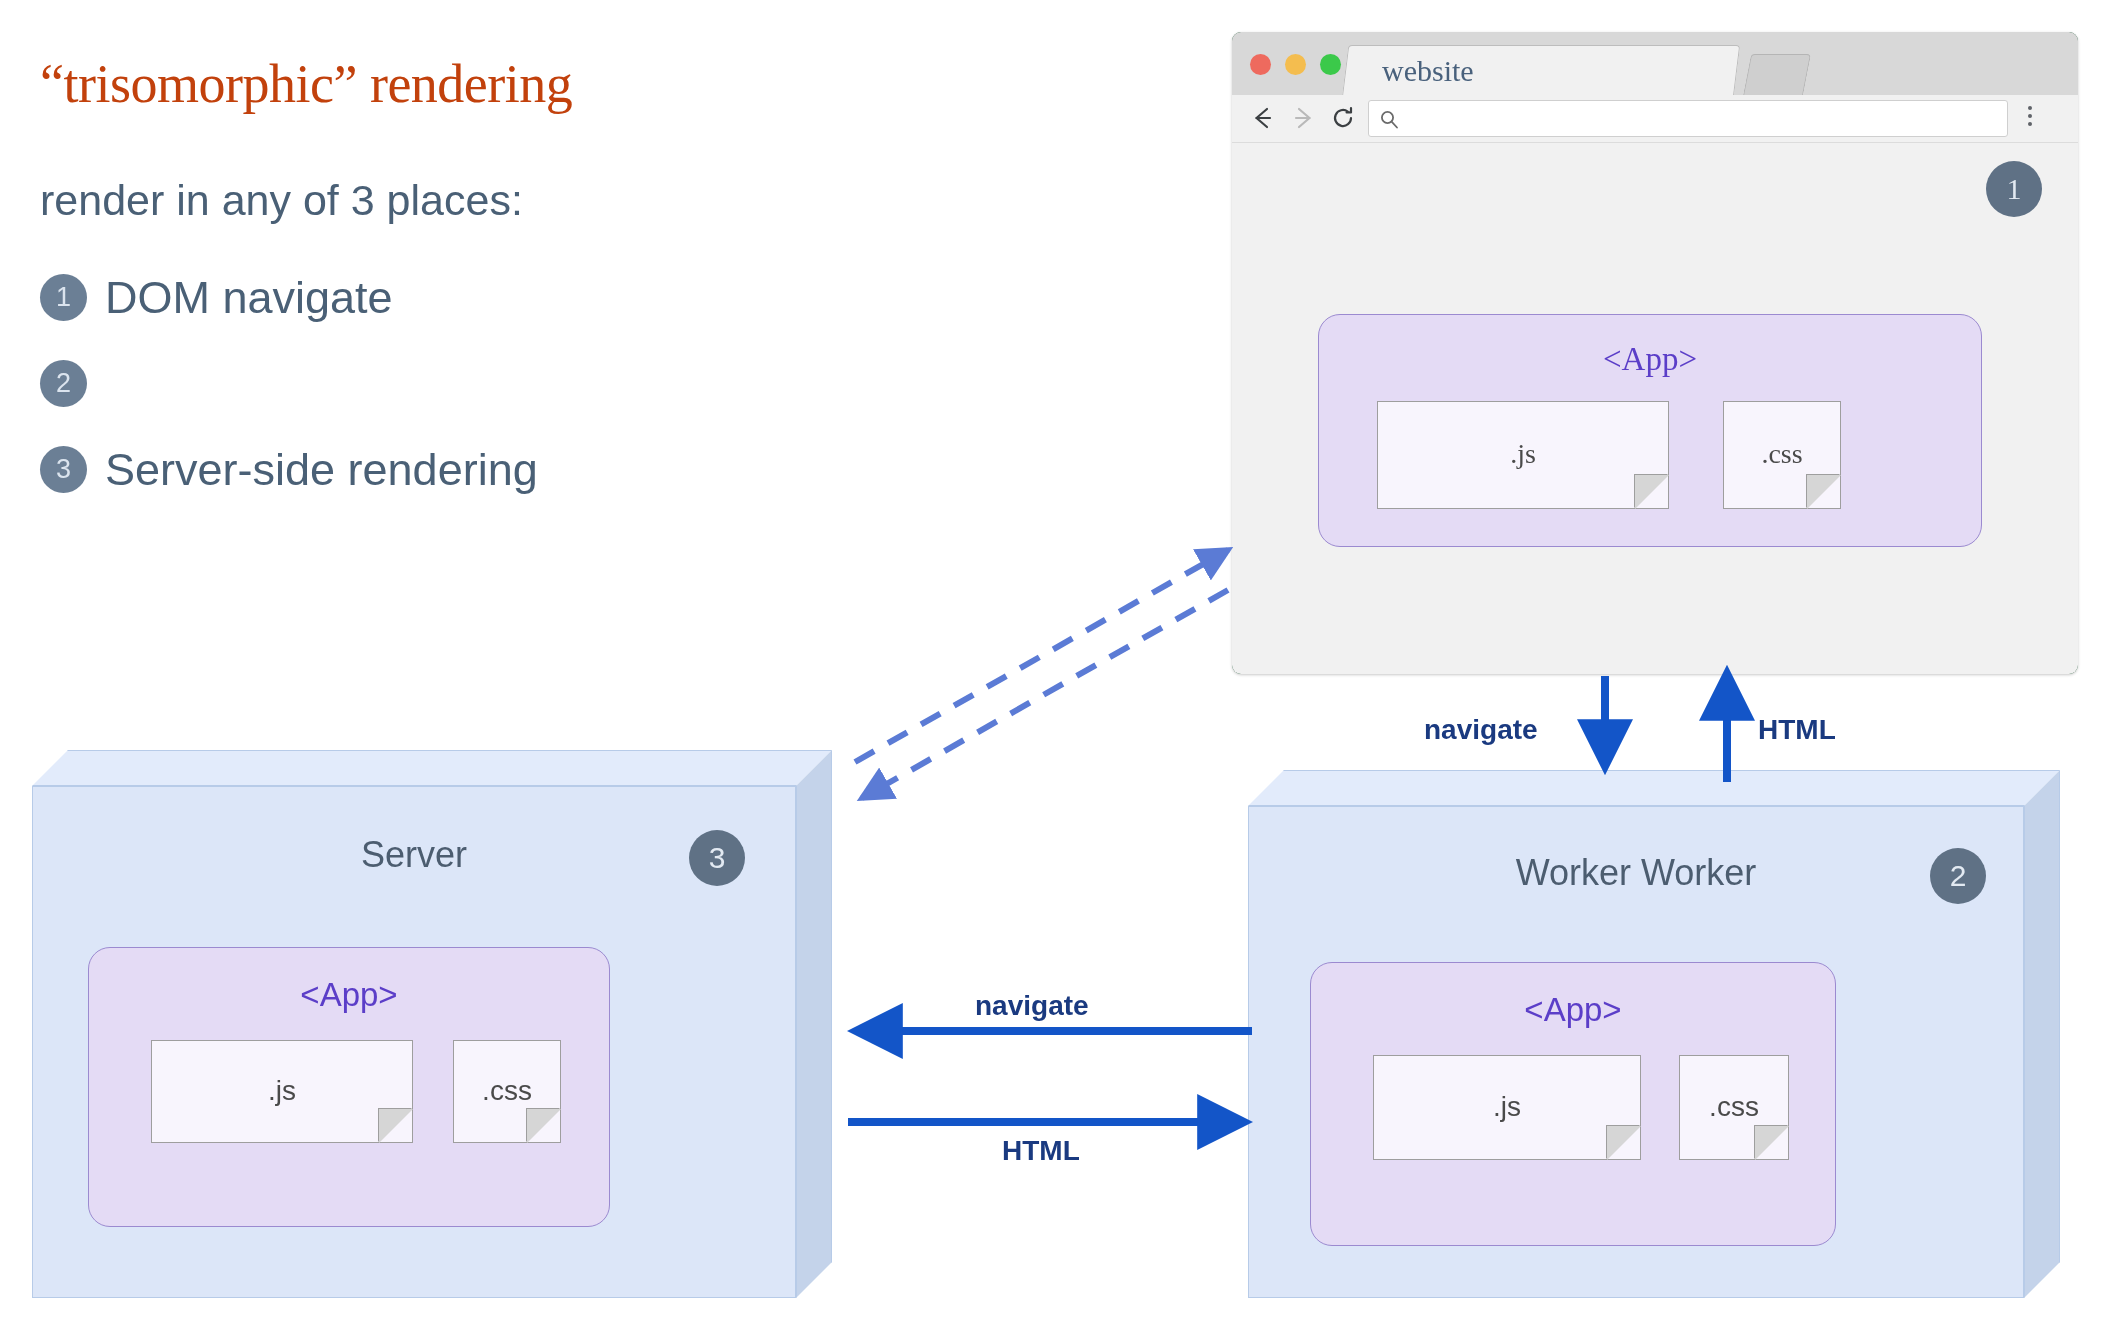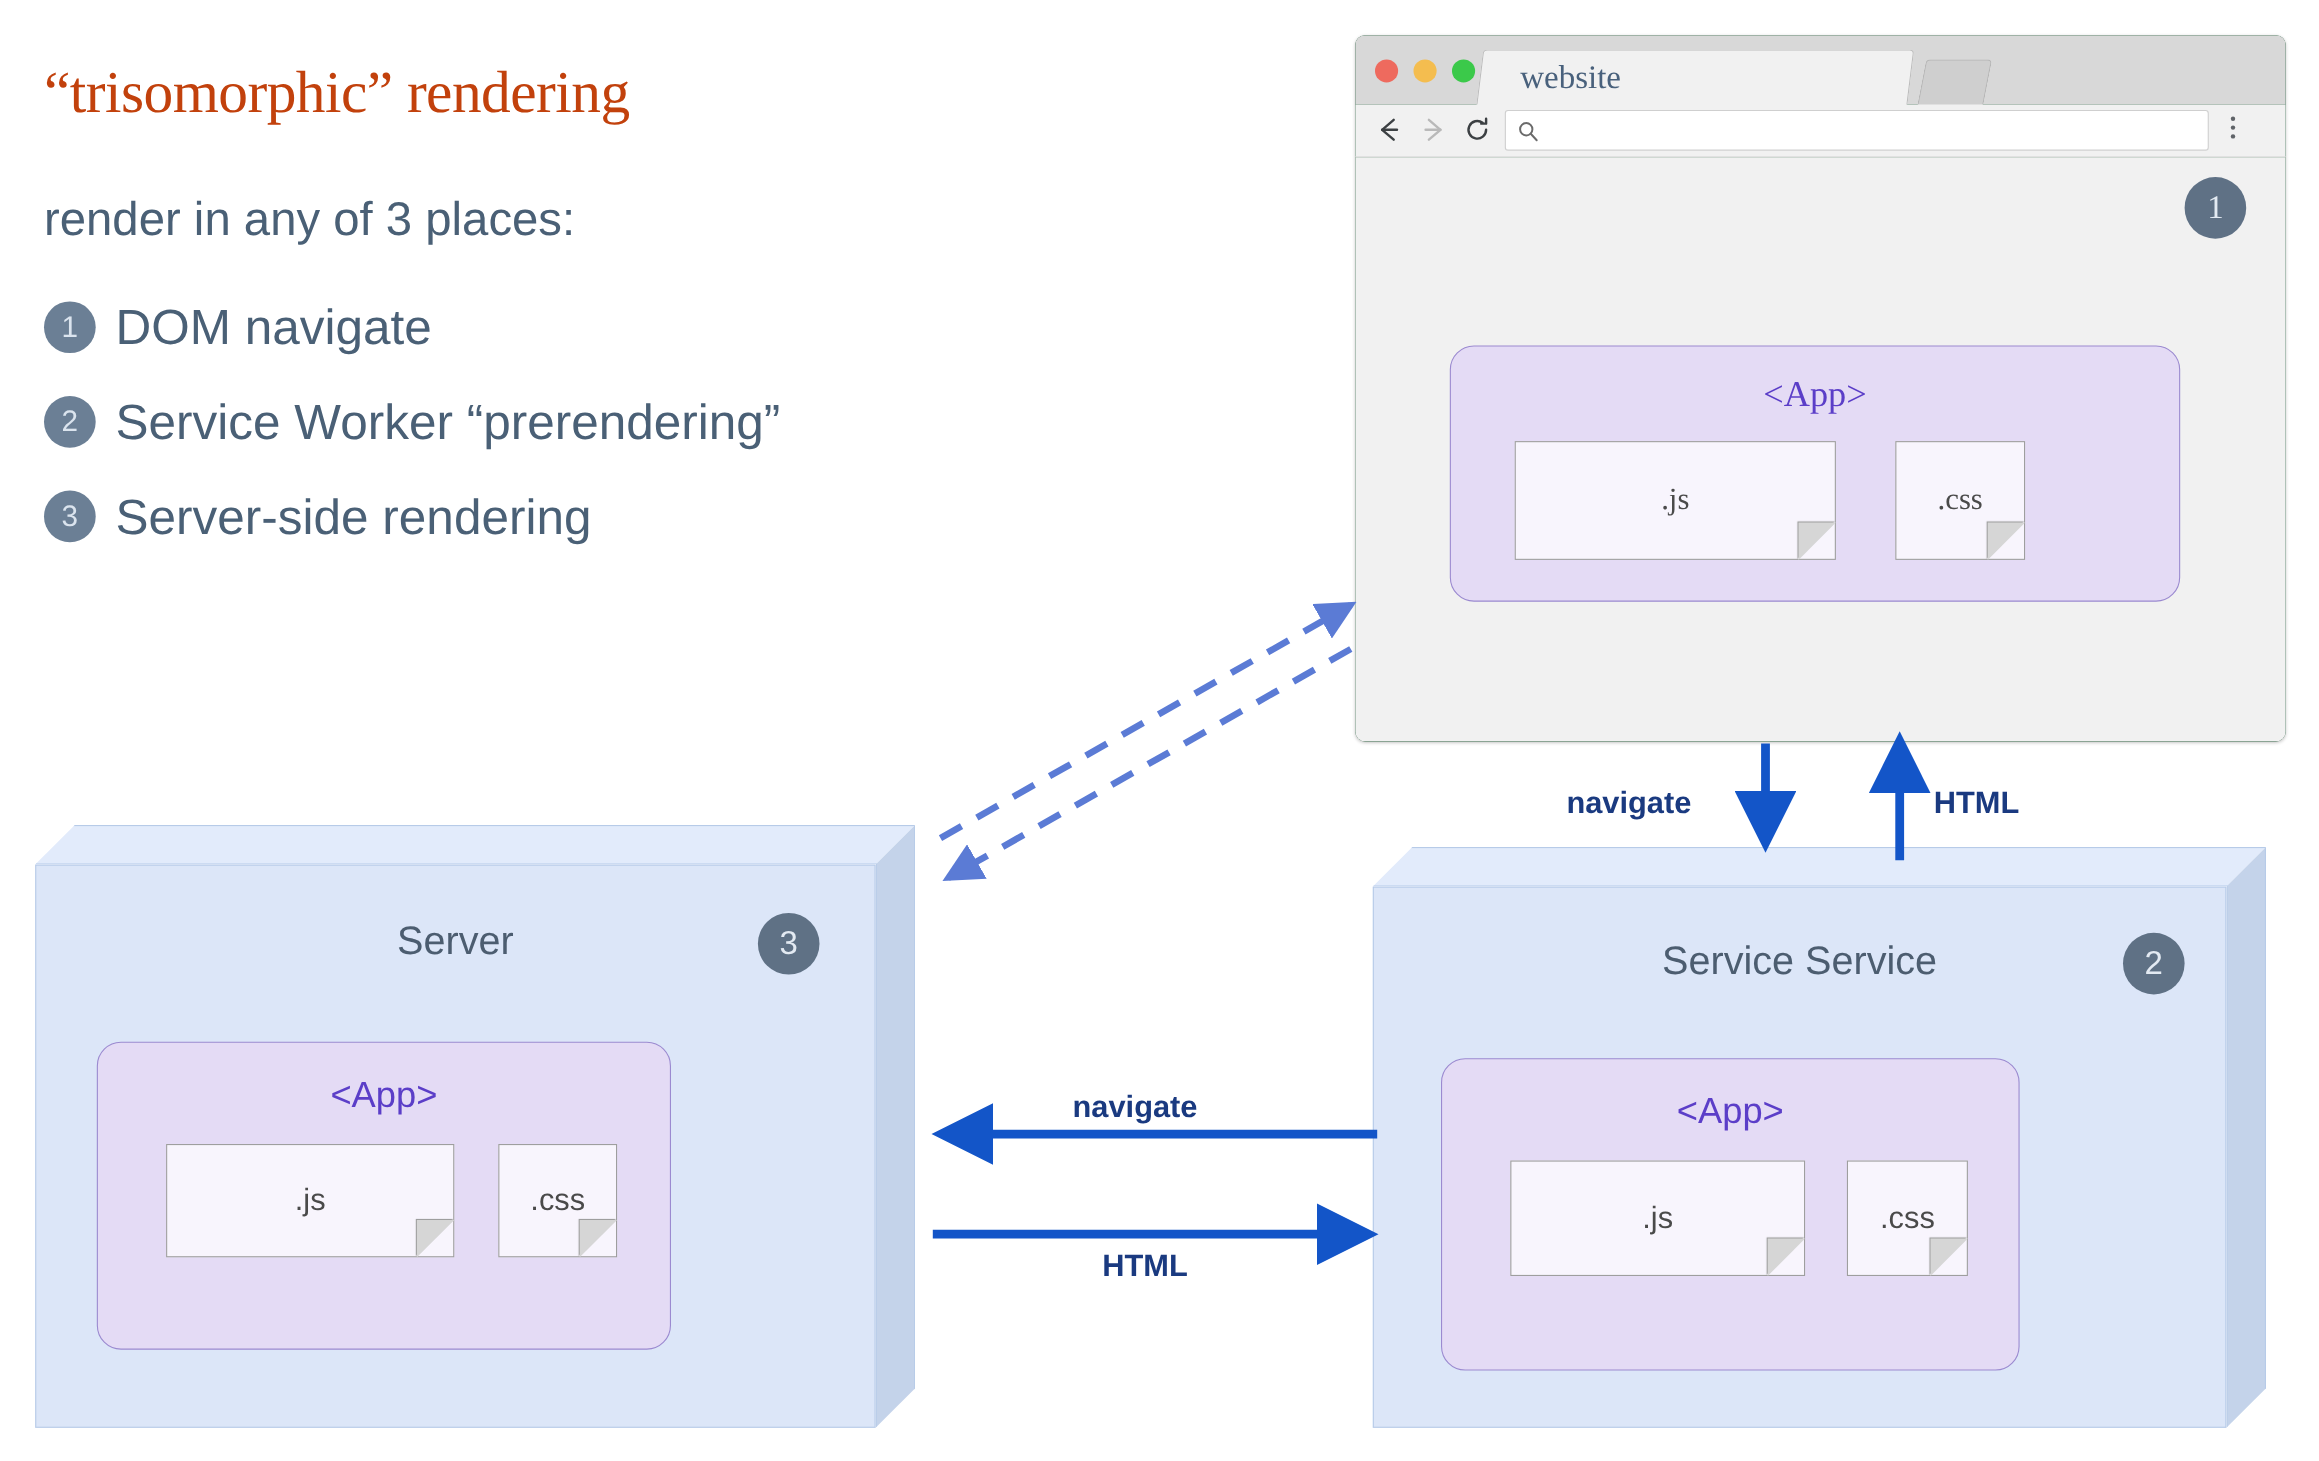--- a/index.html
+++ b/index.html
@@ -293,21 +293,20 @@
 <div id="left-panel">
   <h1 id="headline">“trisomorphic” rendering</h1>
   <p id="subhead">render in any of 3 places:</p>
   <ul id="places-list">
     <li class="place-row">
       <span class="place-badge">1</span>
       <span class="place-label">DOM navigate</span>
     </li>
     <li class="place-row">
       <span class="place-badge">2</span>
-      <span class="place-label">Service Worker “prerendering”</span>
     </li>
     <li class="place-row">
       <span class="place-badge">3</span>
       <span class="place-label">Server-side rendering</span>
     </li>
   </ul>
 </div>
 
 <div id="browser-window">
 
@@ -392,21 +391,21 @@
       <span class="fold-tri"></span>
     </div>
   </div>
 </div>
 
 <div class="cube" id="sw-cube" style="left:1248px; top:770px; width:830px; height:528px;">
   <div class="cube-top" style="left:0; top:0; width:812px; height:36px; clip-path: polygon(36px 0, 812px 0, 776px 36px, 0 36px);"></div>
   <div class="cube-side" style="left:776px; top:0; width:36px; height:528px; clip-path: polygon(36px 0, 36px 492px, 0 528px, 0 36px);"></div>
   <div class="cube-front" style="left:0; top:36px; width:776px; height:492px;"></div>
 
-  <div class="cube-title" style="left:0; top:82px; width:776px;">Service Service</div>
+  <div class="cube-title" style="left:0; top:82px; width:776px;">Worker Worker</div>
   <div class="box-badge" style="left:682px; top:78px;">2</div>
 
   <div class="app-box" style="left:62px; top:168px; width:526px; height:284px;">
     <div class="app-title" style="top:28px;">&lt;App&gt;</div>
     <div class="doc" style="left:62px; top:92px; width:268px; height:105px;">
       <span class="doc-label">.js</span>
       <span class="fold-tri"></span>
     </div>
     <div class="doc" style="left:368px; top:92px; width:110px; height:105px;">
       <span class="doc-label">.css</span>

